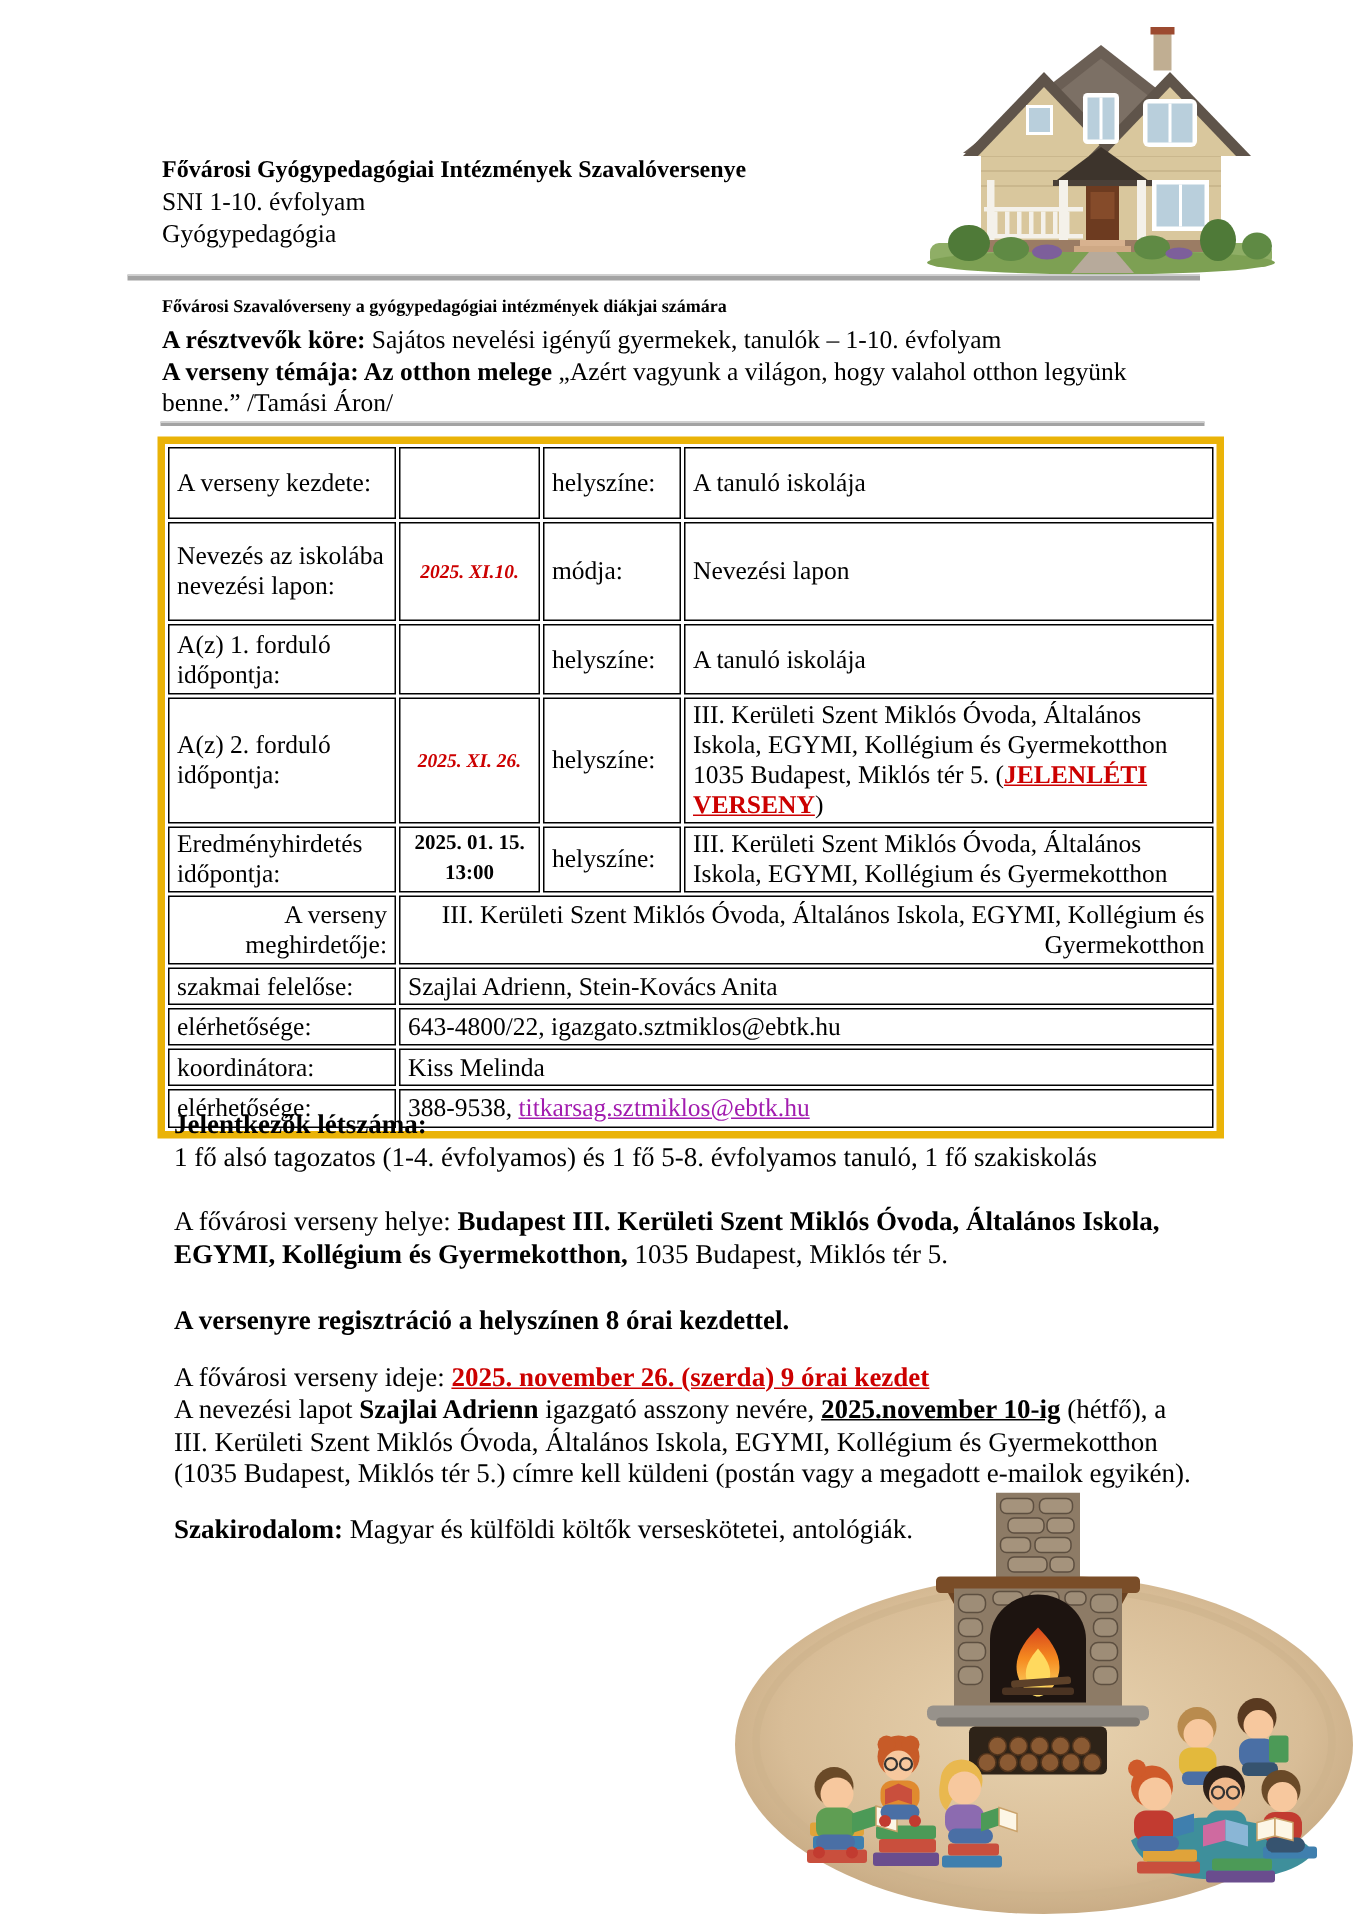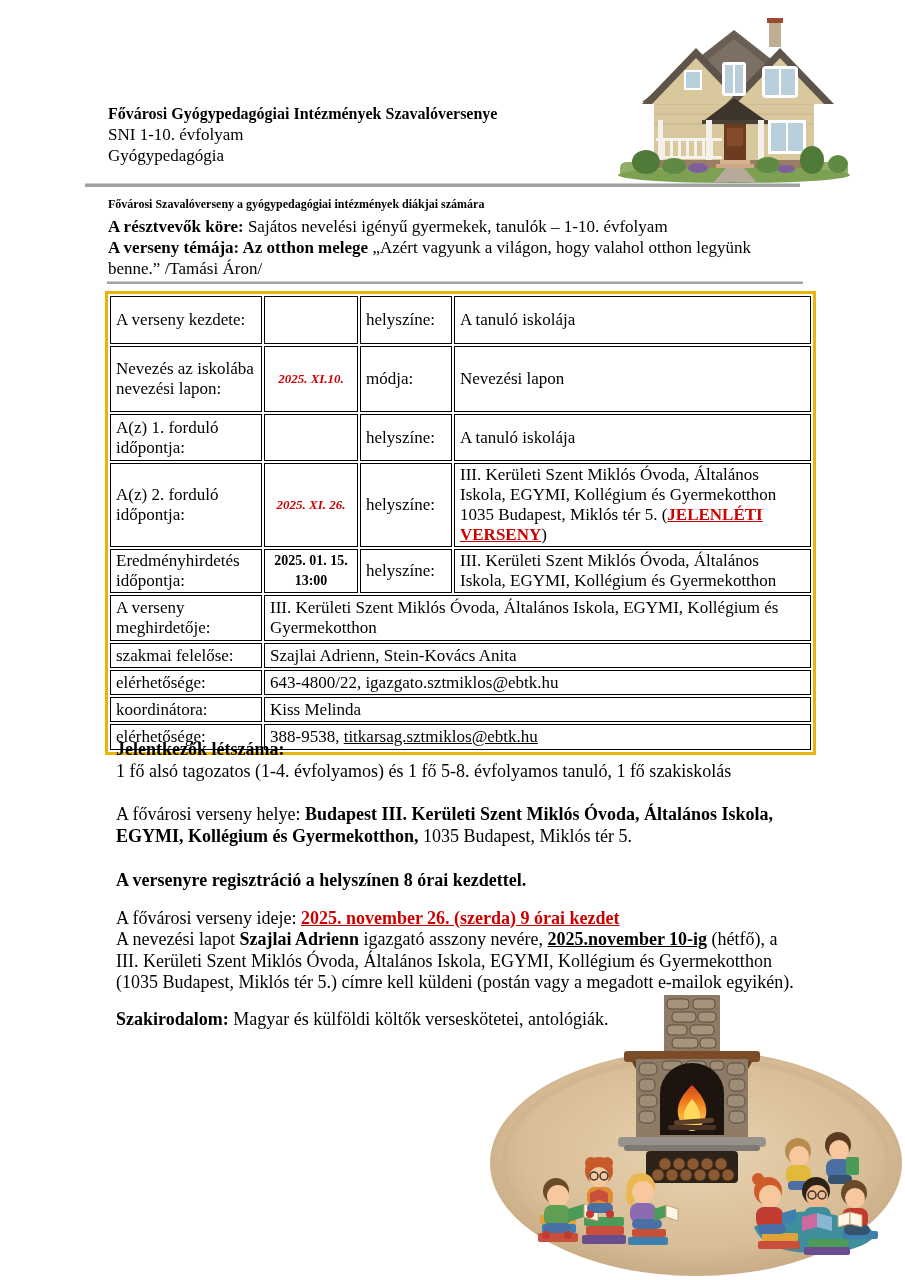--- a/index.html
+++ b/index.html
@@ -14,35 +14,35 @@
   .header-title{font-weight:bold;font-size:16px;}
   .sep{background:#a3a3a3;border-top:1px solid #cfcfcf;}
   .sep1{left:85px;top:183px;width:715px;height:3px;}
   .sep2{left:107px;top:281px;width:696px;height:2px;}
   
   .intro{left:108px;top:194px;width:715px;}
   .intro .heading{font-weight:bold;font-size:12px;margin-bottom:1px;}
   
   table.sched{
     left:105px;top:291px;width:711px;position:absolute;
-    border-collapse:separate;border-spacing:2px;border:3px solid #eab308;
+    border-collapse:separate;border-spacing:2px;border:5px solid #eab308;
     font-size:17px;line-height:20px;
   }
   table.sched td{border:1px solid #000;padding:1px 5px;vertical-align:middle;background:#fff;}
   td.c-label{width:140px;}
   td.c-date{width:82px;text-align:center;}
   td.c-key{width:80px;}
   .date-red{color:#cc0000;font-weight:bold;font-size:13px;line-height:22px;font-style:italic;}
   .date-bold{font-weight:bold;font-size:14px;}
   .red-bu{color:#cc0000;font-weight:bold;text-decoration:underline;}
   .bold-u{font-weight:bold;text-decoration:underline;}
-  a.mail{color:#000000;text-decoration:underline;}
+  a.mail{color:#a21caf;text-decoration:underline;}
   
   .r0 td{height:44px;} .r1 td{height:62px;} .r2 td{height:43px;} .r3 td{height:68px;}
-  .r4 td{height:40px;} .r5 td{height:42px;} .r6 td{height:21px;} .r7 td{height:21px;}
+  .r4 td{height:40px;} .r5 td{height:42px;text-align:right;} .r6 td{height:21px;} .r7 td{height:21px;}
   .r8 td{height:21px;} .r9 td{height:22px;}
   
   .below{left:116px;top:739px;width:718px;font-size:18px;line-height:21.5px;}
   .below p{margin:0;}
   .mt1{margin-top:22px !important;}
   .mt2{margin-top:23px !important;}
   .mt3{margin-top:16px !important;}
   .mt4{margin-top:15px !important;}
   
   .house-img{left:616px;top:12px;width:236px;height:173px;}

